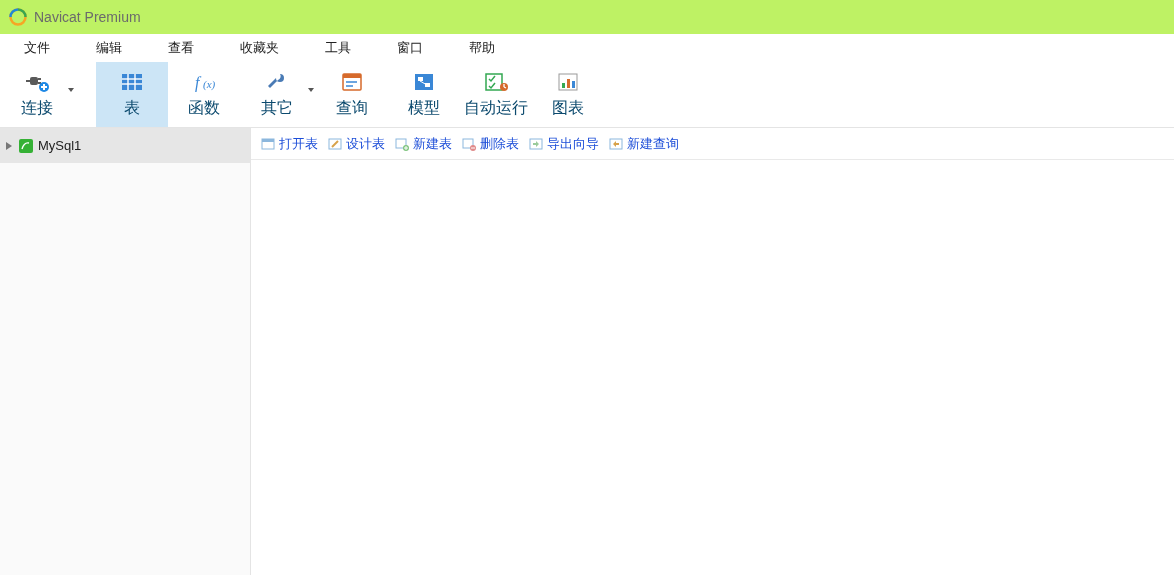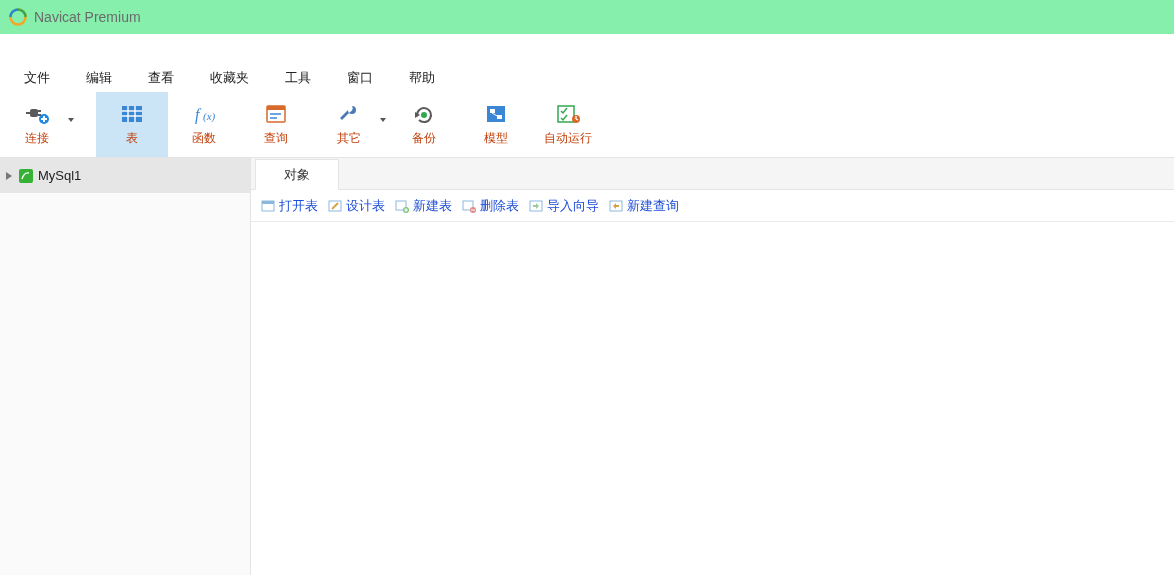--- a/index.html
+++ b/index.html
@@ -13,33 +13,32 @@
     overflow: hidden;
     display: flex;
     flex-direction: column;
   }
   
   .titlebar {
     height: 34px;
     display: flex;
     align-items: center;
     padding: 0 8px;
-    background: #86efac;
+    background: #bef264;
   }
   .titlebar .logo { width: 20px; height: 20px; margin-right: 6px; }
   .titlebar .title { color: #6b6b6b; font-size: 14px; }
   
   .menubar {
     height: 28px;
     display: flex;
     align-items: center;
     padding: 0 8px;
-    gap: 4px;
+    gap: 14px;
     background:#fff;
-    margin-top:30px;
   }
   .menubar .menu-item {
     padding: 4px 16px;
     font-size: 13px;
     color: #222;
     cursor: default;
   }
   
   .toolbar {
     height: 66px;
@@ -52,21 +51,21 @@
     width: 72px;
     display: flex;
     flex-direction: column;
     align-items: center;
     justify-content: center;
     gap: 4px;
     cursor: default;
     position: relative;
   }
   .tool-btn.selected { background: #cce5f6; }
-  .tool-btn .label { font-size: 12px; color: #c2410c; }
+  .tool-btn .label { font-size: 16px; color: #0c4a6e; }
   .tool-btn .icon-slot { width: 28px; height: 24px; display:flex; align-items:center; justify-content:center;}
   .tool-btn .caret {
     position: absolute;
     right: 2px;
     top: 26px;
     width: 0; height: 0;
     border-left: 3px solid transparent;
     border-right: 3px solid transparent;
     border-top: 4px solid #555;
   }
@@ -210,52 +209,42 @@
     <span class="icon-slot">
       <svg width="26" height="22" viewBox="0 0 26 22">
         <text x="4" y="17" font-family="Georgia,serif" font-style="italic" font-size="16" fill="#3a87d6">f</text>
         <text x="12" y="17" font-family="Georgia,serif" font-style="italic" font-size="11" fill="#3a87d6">(x)</text>
       </svg>
     </span>
     <span class="label">函数</span>
   </div>
 
 
+  <div class="tool-btn with-caret">
+    <span class="icon-slot">
+      <svg width="26" height="22" viewBox="0 0 26 22">
+        <path d="M16 3 a4 4 0 1 1 -4 4 l-8 8 l2 2 l8 -8 a4 4 0 0 0 2 -6 z" fill="#4a7bb5"></path>
+      </svg>
+    </span>
+    <span class="label">其它</span>
+    <span class="caret"></span>
+  </div>
+
   <div class="tool-btn">
     <span class="icon-slot">
       <svg width="26" height="22" viewBox="0 0 26 22">
         <rect x="4" y="3" width="18" height="16" rx="1" fill="none" stroke="#d66a2b" stroke-width="1.5"></rect>
         <rect x="4" y="3" width="18" height="4" fill="#d66a2b"></rect>
         <line x1="7" y1="11" x2="18" y2="11" stroke="#3a87d6" stroke-width="1.5"></line>
         <line x1="7" y1="15" x2="14" y2="15" stroke="#3a87d6" stroke-width="1.5"></line>
       </svg>
     </span>
     <span class="label">查询</span>
   </div>
 
-  <div class="tool-btn with-caret">
-    <span class="icon-slot">
-      <svg width="26" height="22" viewBox="0 0 26 22">
-        <path d="M16 3 a4 4 0 1 1 -4 4 l-8 8 l2 2 l8 -8 a4 4 0 0 0 2 -6 z" fill="#4a7bb5"></path>
-      </svg>
-    </span>
-    <span class="label">其它</span>
-    <span class="caret"></span>
-  </div>
-
-  <div class="tool-btn">
-    <span class="icon-slot">
-      <svg width="26" height="22" viewBox="0 0 26 22">
-        <path d="M6 12 a7 7 0 1 1 2 5" fill="none" stroke="#5a5a5a" stroke-width="2"></path>
-        <polygon points="4,9 9,12 4,15" fill="#5a5a5a"></polygon>
-        <circle cx="13" cy="12" r="3" fill="#33a852"></circle>
-      </svg>
-    </span>
-    <span class="label">备份</span>
-  </div>
 
   <div class="tool-btn">
     <span class="icon-slot">
       <svg width="26" height="22" viewBox="0 0 26 22">
         <rect x="4" y="3" width="18" height="16" fill="#3a87d6"></rect>
         <rect x="7" y="6" width="5" height="4" fill="#fff"></rect>
         <rect x="14" y="12" width="5" height="4" fill="#fff"></rect>
         <line x1="9" y1="10" x2="16" y2="14" stroke="#fff" stroke-width="1"></line>
       </svg>
     </span>
@@ -269,20 +258,31 @@
         <polyline points="6,8 8,10 12,5" fill="none" stroke="#33a852" stroke-width="1.5"></polyline>
         <polyline points="6,15 8,17 12,12" fill="none" stroke="#33a852" stroke-width="1.5"></polyline>
         <circle cx="21" cy="16" r="4" fill="#d66a2b"></circle>
         <line x1="21" y1="13" x2="21" y2="16" stroke="#fff" stroke-width="1.3"></line>
         <line x1="21" y1="16" x2="23" y2="17" stroke="#fff" stroke-width="1.3"></line>
       </svg>
     </span>
     <span class="label">自动运行</span>
   </div>
 
+  <div class="tool-btn">
+    <span class="icon-slot">
+      <svg width="26" height="22" viewBox="0 0 26 22">
+        <rect x="4" y="3" width="18" height="16" fill="none" stroke="#999" stroke-width="1"></rect>
+        <rect x="7" y="12" width="3" height="5" fill="#33a852"></rect>
+        <rect x="12" y="8" width="3" height="9" fill="#d66a2b"></rect>
+        <rect x="17" y="10" width="3" height="7" fill="#3a87d6"></rect>
+      </svg>
+    </span>
+    <span class="label">图表</span>
+  </div>
 
 </div>
 
 <div class="main">
 
   <div class="sidebar">
     <div class="tree-item selected">
       <span class="chev">
         <svg width="8" height="8" viewBox="0 0 8 8">
             <polygon points="1,0 7,4 1,8" fill="#777"></polygon>
@@ -292,25 +292,20 @@
         <svg width="16" height="16" viewBox="0 0 16 16">
           <rect x="1" y="1" width="14" height="14" rx="2" fill="#35b135"></rect>
           <path d="M4 11 Q6 4 11 5" stroke="#fff" stroke-width="1.4" fill="none"></path>
         </svg>
       </span>
       <span class="lbl">MySql1</span>
     </div>
   </div>
 
   <div class="content">
-    <div class="tabs-row">
-      <div class="tab">
-        <span>对象</span>
-      </div>
-    </div>
     <div class="obj-toolbar">
       <span class="obj-btn">
         <span class="mini-icon">
           <svg width="14" height="14" viewBox="0 0 14 14">
               <rect x="1" y="2" width="12" height="10" fill="none" stroke="#8cb7dd"></rect>
               <rect x="1" y="2" width="12" height="3" fill="#8cb7dd"></rect>
             </svg>
         </span>
         <span>打开表</span>
       </span>
@@ -344,21 +339,21 @@
         </span>
         <span>删除表</span>
       </span>
       <span class="obj-btn">
         <span class="mini-icon">
           <svg width="14" height="14" viewBox="0 0 14 14">
               <rect x="1" y="2" width="12" height="10" fill="none" stroke="#8cb7dd"></rect>
               <polygon points="7,4 10,7 7,10 7,8 4,8 4,6 7,6" fill="#9bcb9b"></polygon>
             </svg>
         </span>
-        <span>导入向导</span>
+        <span>导出向导</span>
       </span>
       <span class="obj-btn">
         <span class="mini-icon">
           <svg width="14" height="14" viewBox="0 0 14 14">
               <rect x="1" y="2" width="12" height="10" fill="none" stroke="#8cb7dd"></rect>
               <polygon points="7,4 4,7 7,10 7,8 10,8 10,6 7,6" fill="#d8a24a"></polygon>
             </svg>
         </span>
         <span>新建查询</span>
       </span>

